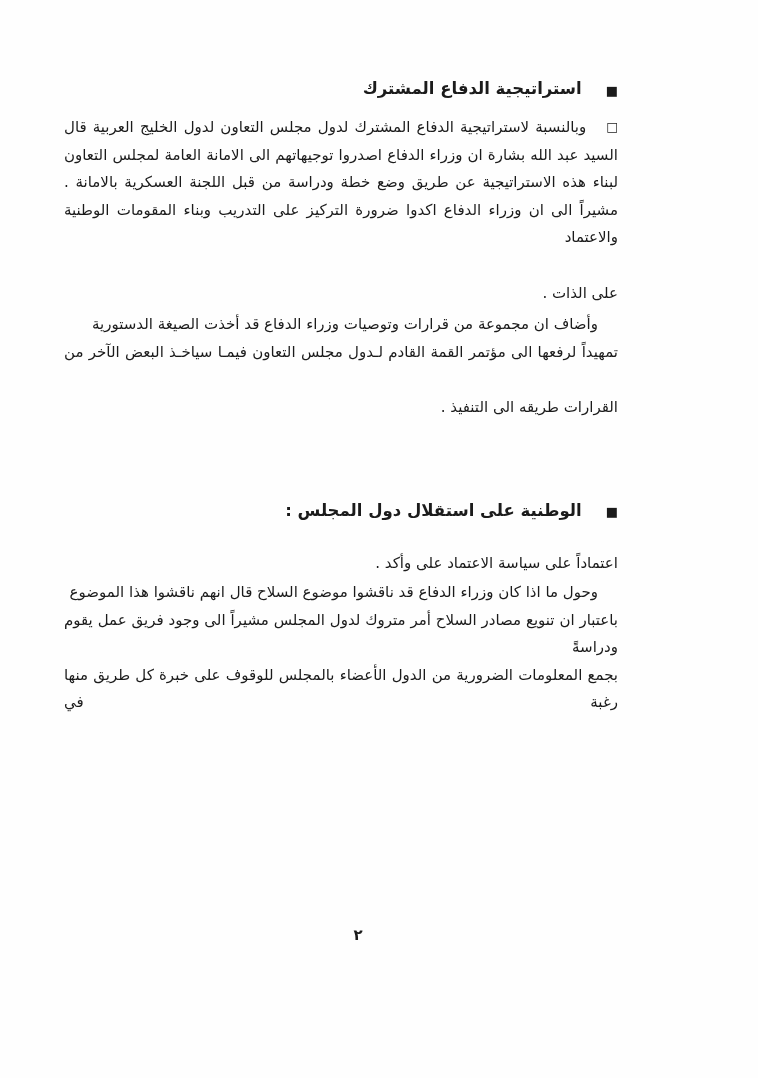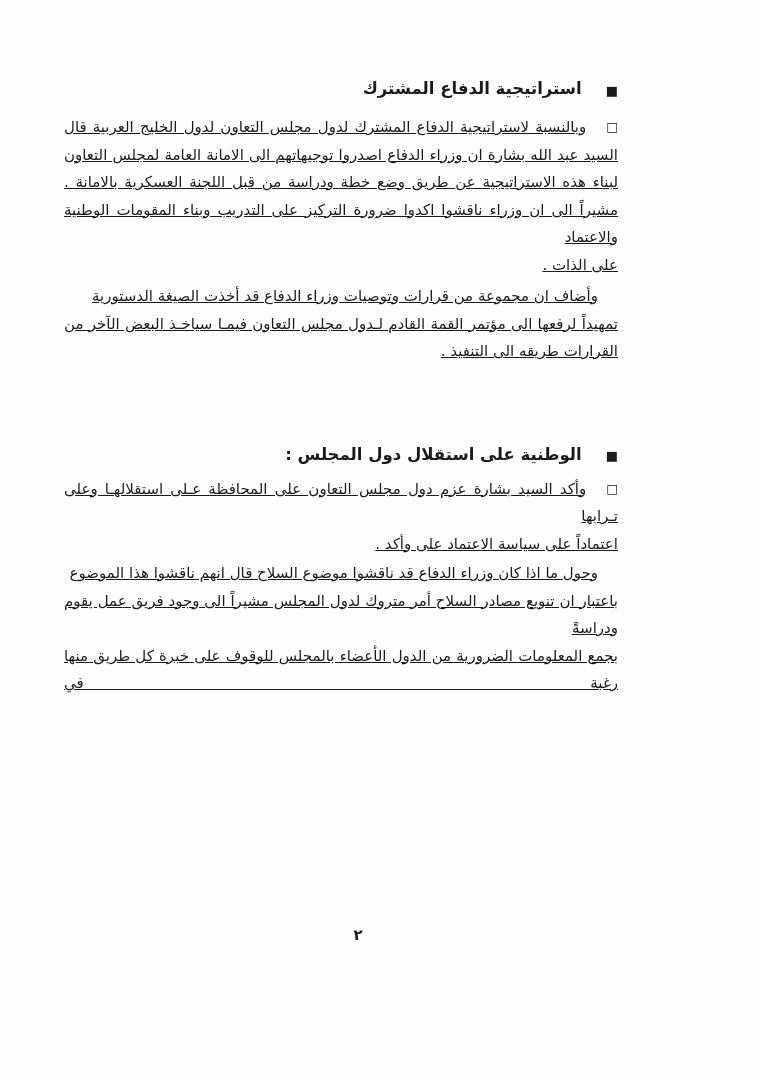--- a/index.html
+++ b/index.html
@@ -31,22 +31,22 @@
   .h-bullet { font-size:13px; line-height:1; transform:translateY(1px); }
   .para {
     font-size:15px;
     line-height:27.5px;
     letter-spacing:-0.1px;
   }
   .para-1 { margin-top:14px; }
   .para-2 { margin-top:4px; }
   .para-3 { margin-top:10px; }
   .para-4 { margin-top:2px; }
-  .line { text-align:justify; text-align-last:justify;text-decoration:underline; }
-  .line.last { text-align:right; text-align-last:right; }
+  .line { text-align:justify; text-align-last:justify; }
+  .line.last { text-align:right; text-align-last:right;margin-top:28px; }
   .line.indent-first { text-align:right; text-align-last:right; text-indent:20px; }
   .p-bullet {
     font-size:12.5px;
     margin-left:20px;
     display:inline-block;
     transform:translateY(-1px);
   }
   .page-num {
     position:absolute;
     top:926px;
@@ -67,39 +67,36 @@
       <span class="h-bullet">■</span>
       <span>استراتيجية الدفاع المشترك</span>
     </div>
 
     <div class="para para-1">
       <div class="line">
         <span class="p-bullet">□</span><span>وبالنسبة لاستراتيجية الدفاع المشترك لدول مجلس التعاون لدول الخليج العربية قال</span>
       </div>
       <div class="line">السيد عبد الله بشارة ان وزراء الدفاع اصدروا توجيهاتهم الى الامانة العامة لمجلس التعاون</div>
       <div class="line">لبناء هذه الاستراتيجية عن طريق وضع خطة ودراسة من قبل اللجنة العسكرية بالامانة .</div>
-      <div class="line">مشيراً الى ان وزراء ناقشوا اكدوا ضرورة التركيز على التدريب وبناء المقومات الوطنية والاعتماد</div>
+      <div class="line">مشيراً الى ان وزراء الدفاع اكدوا ضرورة التركيز على التدريب وبناء المقومات الوطنية والاعتماد</div>
       <div class="line last">على الذات .</div>
     </div>
 
     <div class="para para-2">
       <div class="line indent-first">وأضاف ان مجموعة من قرارات وتوصيات وزراء الدفاع قد أخذت الصيغة الدستورية</div>
       <div class="line">تمهيداً لرفعها الى مؤتمر القمة القادم لـدول مجلس التعاون فيمـا سياخـذ البعض الآخر من</div>
       <div class="line last">القرارات طريقه الى التنفيذ .</div>
     </div>
 
     <div class="heading heading-2">
       <span class="h-bullet">■</span>
       <span>الوطنية على استقلال دول المجلس :</span>
     </div>
 
     <div class="para para-3">
-      <div class="line">
-        <span class="p-bullet">□</span><span>وأكد السيد بشارة عزم دول مجلس التعاون على المحافظة عـلى استقلالهـا وعلى تـرابها</span>
-      </div>
       <div class="line last">اعتماداً على سياسة الاعتماد على وأكد .</div>
     </div>
 
     <div class="para para-4">
       <div class="line indent-first">وحول ما اذا كان وزراء الدفاع قد ناقشوا موضوع السلاح قال انهم ناقشوا هذا الموضوع</div>
       <div class="line">باعتبار ان تنويع مصادر السلاح أمر متروك لدول المجلس مشيراً الى وجود فريق عمل يقوم ودراسةً</div>
       <div class="line">بجمع المعلومات الضرورية من الدول الأعضاء بالمجلس للوقوف على خبرة كل طريق منها رغبة في</div>
     </div>
 
   </div>

